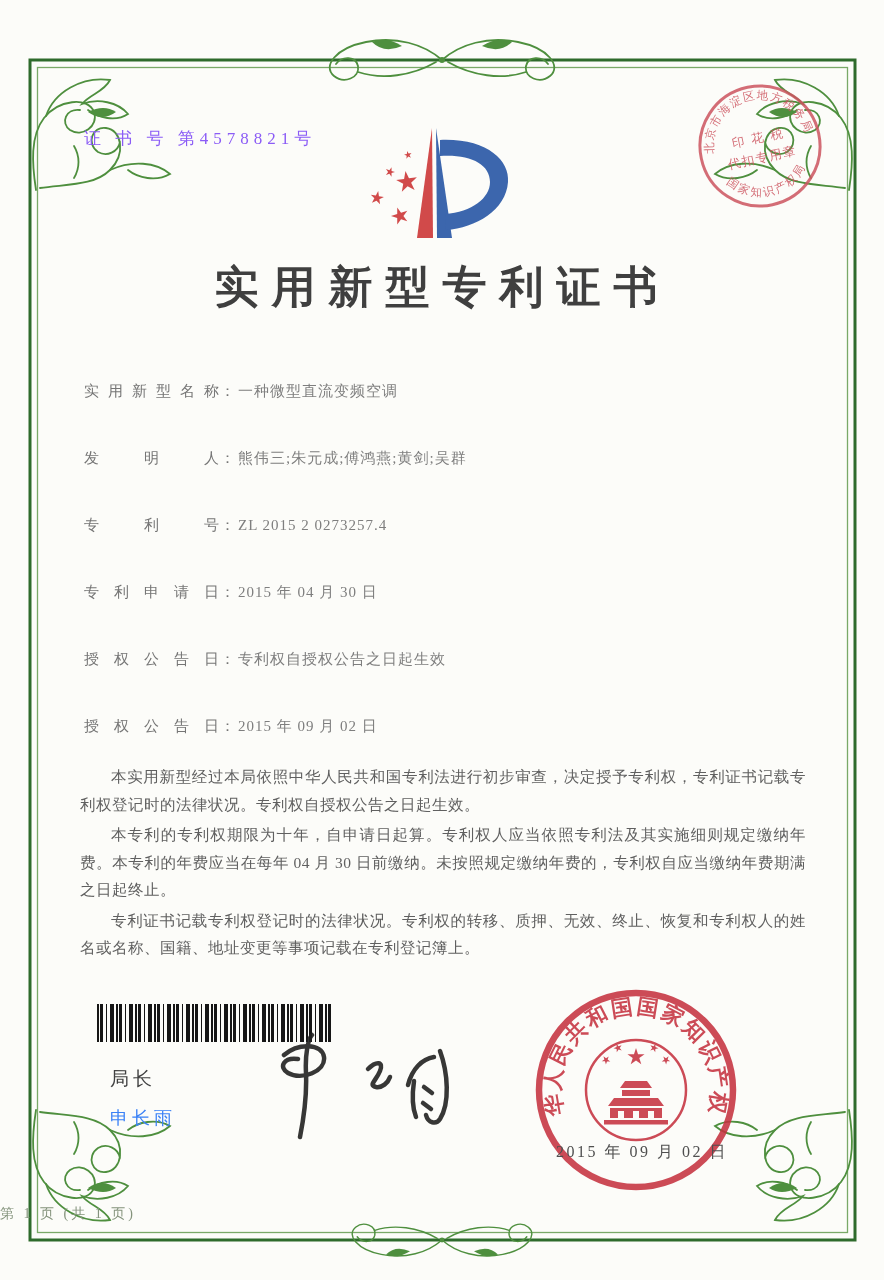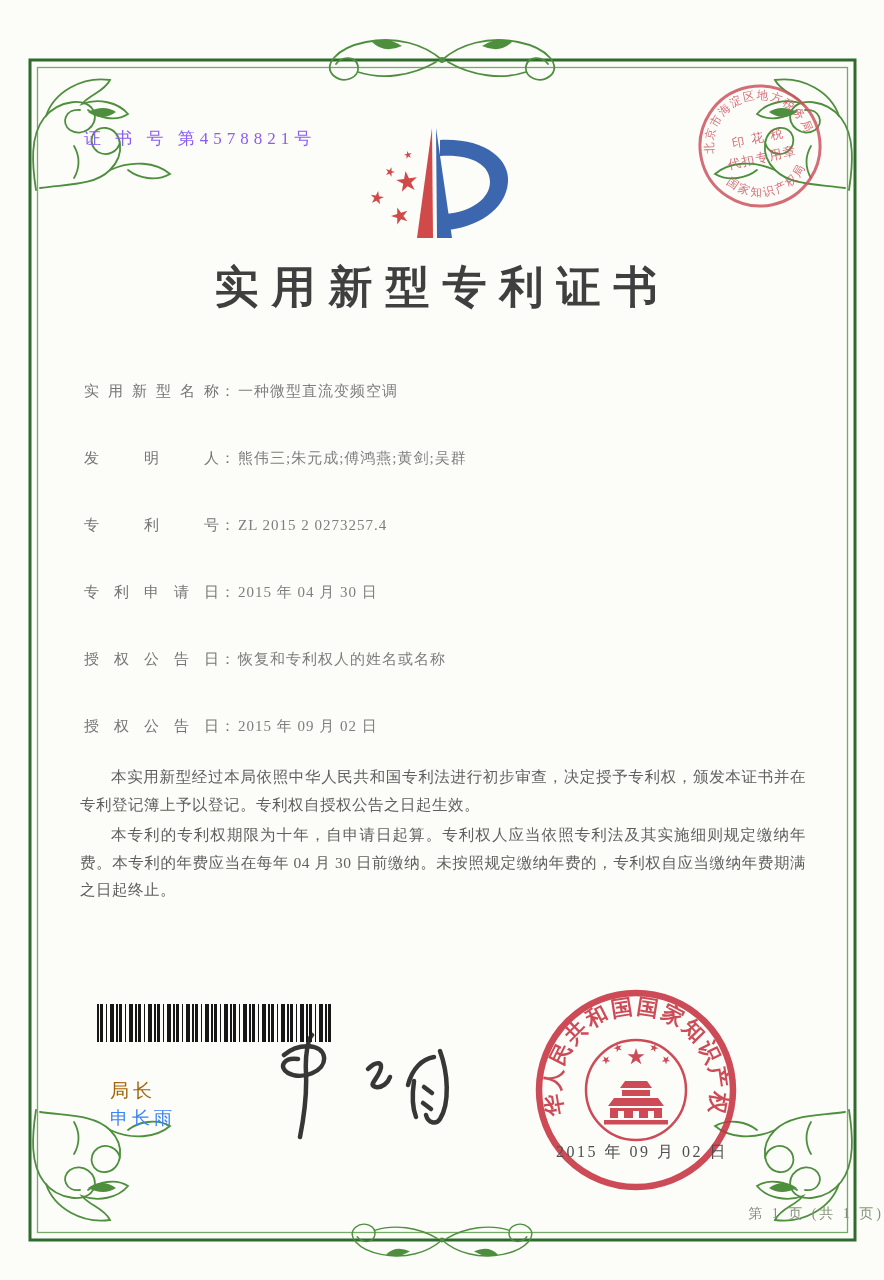--- a/index.html
+++ b/index.html
@@ -23,28 +23,28 @@
   
   .paras{left:80px;top:763px;width:726px;font-size:15.5px;line-height:27.5px;
          color:#606060;text-align:justify;letter-spacing:0.5px;}
   .paras p{margin:0 0 3px 0;text-indent:2em;}
   
   .barcode{left:97px;top:1004px;width:236px;height:38px;
     background:repeating-linear-gradient(90deg,
       #161616 0 2px,#fcfcf9 2px 3px,#161616 3px 6px,#fcfcf9 6px 9px,
       #161616 9px 10px,#fcfcf9 10px 13px,#161616 13px 17px,#fcfcf9 17px 19px);}
   
-  .dir-title{left:110px;top:1066px;font-size:19px;color:#a16207;letter-spacing:4px;
-             font-family:"Liberation Sans","DejaVu Sans",sans-serif;margin-top:12px;}
+  .dir-title{left:110px;top:1066px;font-size:19px;color:#404040;letter-spacing:4px;
+             font-family:"Liberation Sans","DejaVu Sans",sans-serif;}
   .dir-name{left:110px;top:1106px;font-size:18px;color:#3b82f6;letter-spacing:4px;
             font-family:Liberation Sans, sans-serif;}
   
   .seal-date{left:556px;top:1142px;font-size:16px;color:#4f4f4f;letter-spacing:2.5px;z-index:6;}
   
-  .footer{left:0;right:0;top:1205px;text-align:right;font-size:14px;color:#84937c;letter-spacing:3px;}
+  .footer{left:0;right:0;top:1205px;text-align:left;font-size:14px;color:#84937c;letter-spacing:3px;}
   svg{display:block;}
   .z2{z-index:2;} .z3{z-index:3;} .z5{z-index:5;}
 </style>
 </head>
 <body>
 
 <div class="page">
 
   <svg class="abs" style="left:0;top:0" width="884" height="1280" viewBox="0 0 884 1280">
     <defs>
@@ -122,30 +122,31 @@
     <div class="field-row">
       <span class="flabel">发明人</span><span class="fcolon">：</span><span class="fvalue">熊伟三;朱元成;傅鸿燕;黄剑;吴群</span>
     </div>
     <div class="field-row">
       <span class="flabel">专利号</span><span class="fcolon">：</span><span class="fvalue">ZL 2015 2 0273257.4</span>
     </div>
     <div class="field-row">
       <span class="flabel">专利申请日</span><span class="fcolon">：</span><span class="fvalue">2015 年 04 月 30 日</span>
     </div>
     <div class="field-row">
-      <span class="flabel">授权公告日</span><span class="fcolon">：</span><span class="fvalue">恢复和专利权人的姓名或名称</span>
+      <span class="flabel">授权公告日</span><span class="fcolon">：</span><span class="fvalue">专利权自授权公告之日起生效</span>
     </div>
     <div class="field-row">
       <span class="flabel">授权公告日</span><span class="fcolon">：</span><span class="fvalue">2015 年 09 月 02 日</span>
     </div>
   </div>
 
   <div class="abs paras">
-    <p>本实用新型经过本局依照中华人民共和国专利法进行初步审查，决定授予专利权，颁发本证书并在专利登记簿上予以登记。专利权自授权公告之日起生效。</p>
+    <p>本实用新型经过本局依照中华人民共和国专利法进行初步审查，决定授予专利权，专利证书记载专利权登记时的法律状况。专利权自授权公告之日起生效。</p>
     <p>本专利的专利权期限为十年，自申请日起算。专利权人应当依照专利法及其实施细则规定缴纳年费。本专利的年费应当在每年 04 月 30 日前缴纳。未按照规定缴纳年费的，专利权自应当缴纳年费期满之日起终止。</p>
+    <p>专利证书记载专利权登记时的法律状况。专利权的转移、质押、无效、终止、恢复和专利权人的姓名或名称、国籍、地址变更等事项记载在专利登记簿上。</p>
   </div>
 
   <div class="abs barcode"></div>
 
   <div class="abs dir-title">局长</div>
   <div class="abs dir-name">申长雨</div>
 
   <svg class="abs z3" style="left:250px;top:1025px" width="230" height="115" viewBox="0 0 230 115">
     <g stroke="#222" stroke-width="4.5" fill="none" stroke-linecap="round" stroke-linejoin="round" opacity="0.9">
       <path d="M62 10 C58 14 55 30 56 48 C57 72 54 92 50 112"></path>

